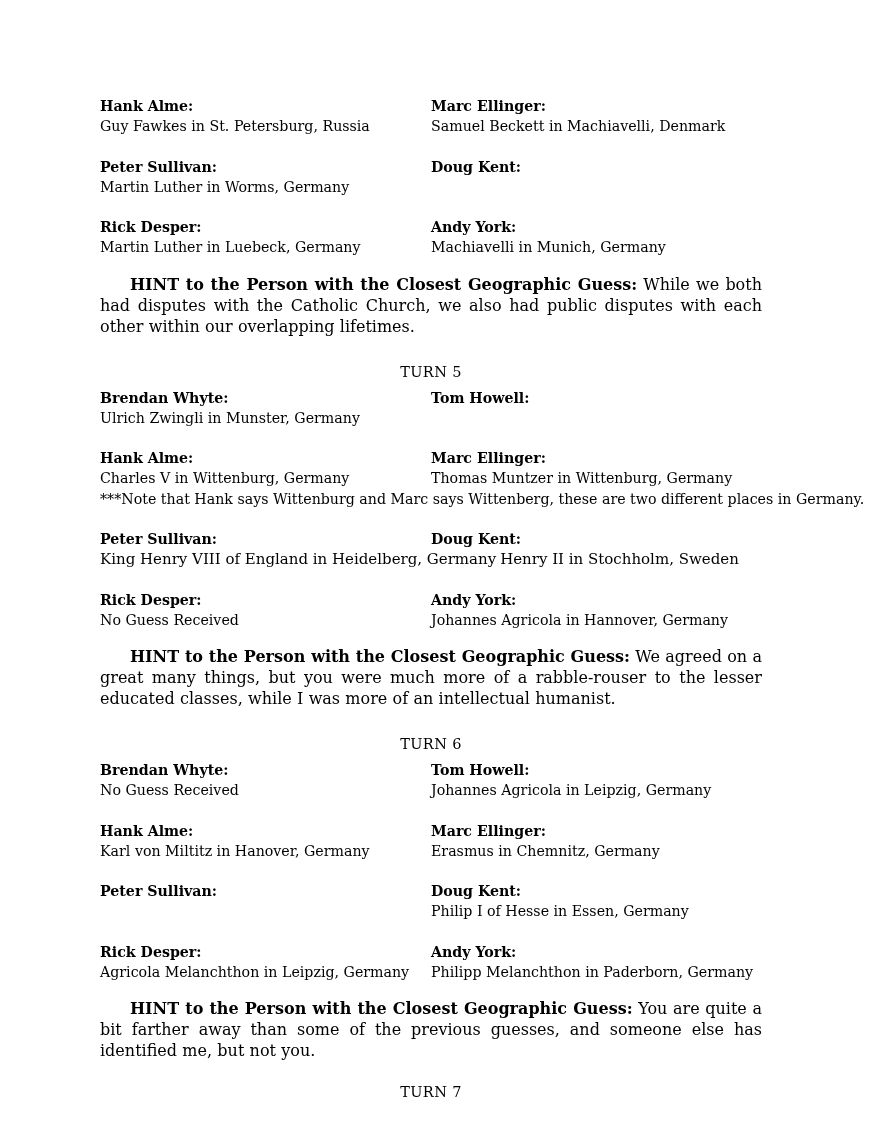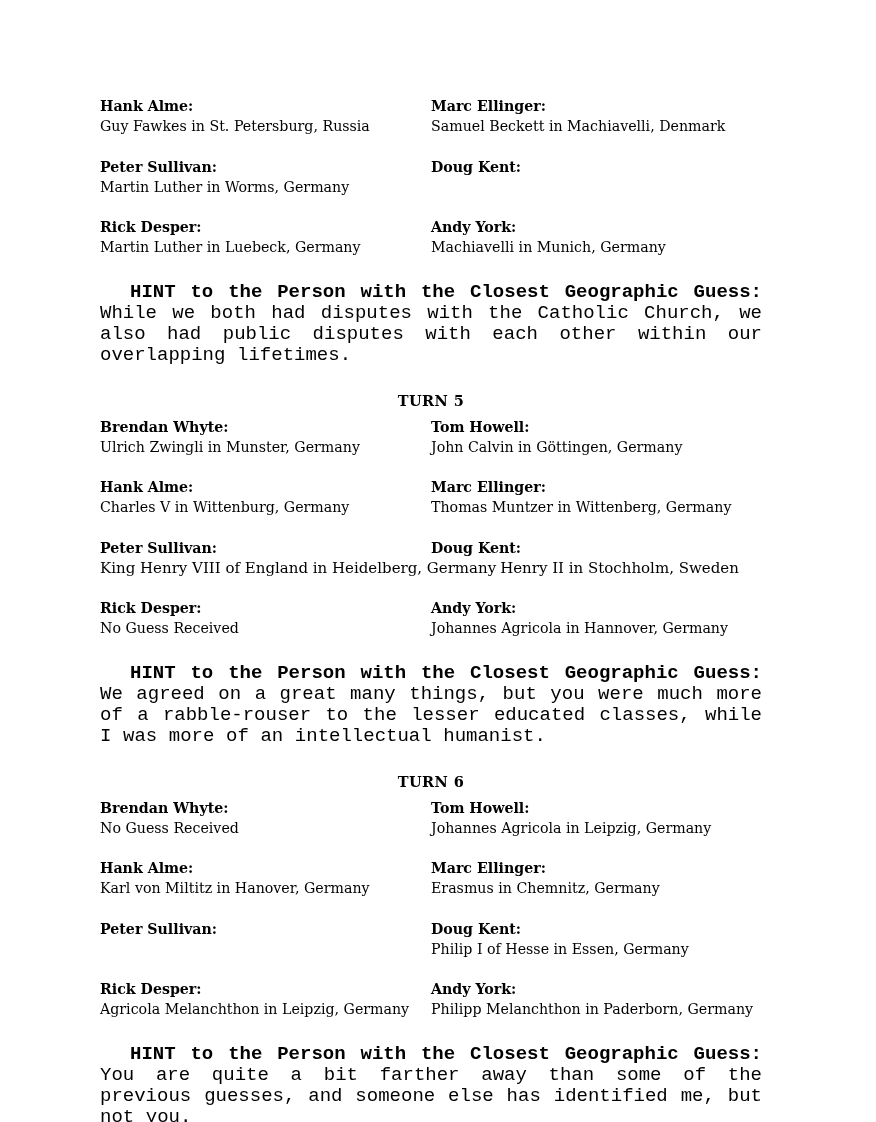--- a/index.html
+++ b/index.html
@@ -27,21 +27,21 @@
   .content {
     position: absolute;
     left: 100px;
     top: 96px;
     width: 662px;
   }
 
   
   .turn-heading {
     text-align: center;
-    font-weight: bold;
+    font-weight: normal;
     font-size: 14.5px;
     letter-spacing: 0.4px;
     margin: 0;
     padding: 0;
     line-height: 18px;
   }
   .turn-heading-wrap {
     
     width: 662px;
     margin-top: 26px;
@@ -108,27 +108,26 @@
   .note-line {
     font-size: 14.2px;
     line-height: 20.5px;
     margin-top: 0px;
     white-space: nowrap;
   }
 
   
   .hint {
     width: 662px;
-    margin-top: 24px;
-    font-size: 19px;
+    margin-top: 16px;
+    font-size: 16px;
     line-height: 21px;
     text-align: justify;
     text-indent: 30px;
     word-spacing: 0.2px;
-    font-family: Liberation Mono, monospace;
   }
   .hint .hint-label {
     font-weight: bold;
   }
 </style>
 </head>
 <body>
 
 <div class="page">
   <div class="content">
@@ -177,35 +176,35 @@
 
     <div class="guess-block">
 
       <div class="guess-row">
         <div class="col col-left">
           <div class="player-name">Brendan Whyte:</div>
           <div class="player-guess">Ulrich Zwingli in Munster, Germany</div>
         </div>
         <div class="col col-right">
           <div class="player-name">Tom Howell:</div>
-          <div class="player-guess">John Calvin in Göttingen, Germany</div>
         </div>
       </div>
 
       <div class="guess-row" style="margin-bottom:0;">
         <div class="col col-left">
           <div class="player-name">Hank Alme:</div>
           <div class="player-guess">Charles V in Wittenburg, Germany</div>
         </div>
         <div class="col col-right">
           <div class="player-name">Marc Ellinger:</div>
-          <div class="player-guess">Thomas Muntzer in Wittenberg, Germany</div>
-        </div>
-      </div>
-
+          <div class="player-guess">Thomas Muntzer in Wittenburg, Germany</div>
+        </div>
+      </div>
+
+      <div class="note-line">***Note that Hank says Wittenburg and Marc says Wittenberg, these are two different places in Germany.</div>
 
       <div class="guess-row overflow" style="margin-top:20px;">
         <div class="names-line">
           <div class="col col-left">
             <div class="player-name">Peter Sullivan:</div>
           </div>
           <div class="col col-right">
             <div class="player-name">Doug Kent:</div>
           </div>
         </div>

